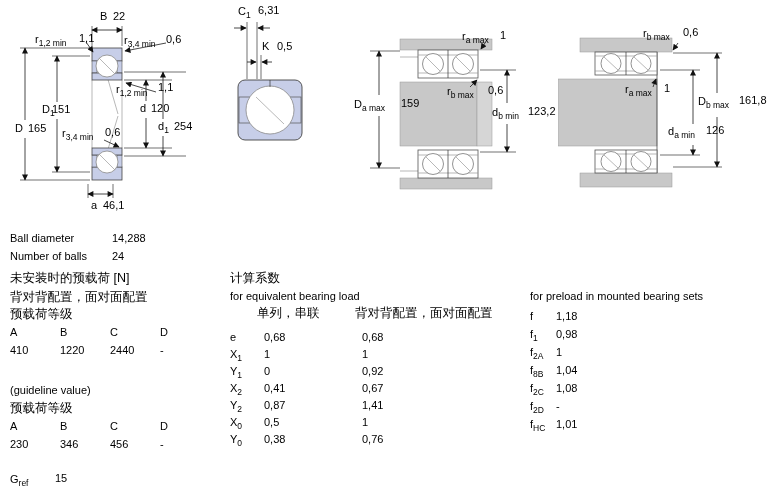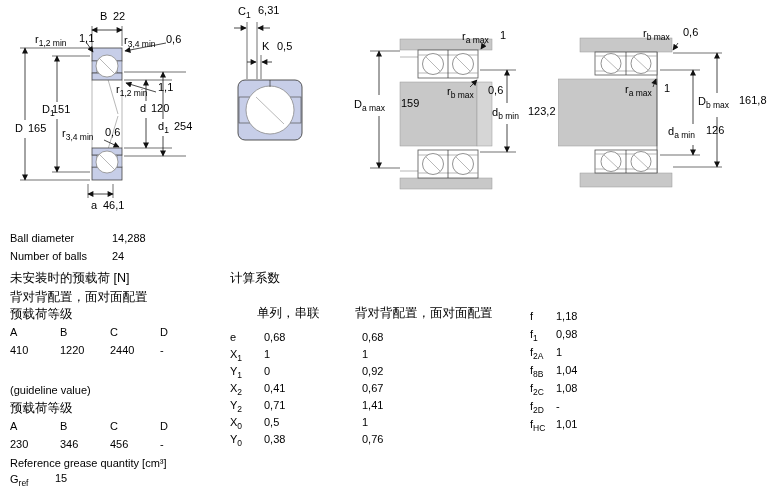--- a/index.html
+++ b/index.html
@@ -266,50 +266,51 @@
   <span class="t cjk" style="left:10px;top:402px">预载荷等级</span>
   <span class="t" style="left:10px;top:421px">A</span>
   <span class="t" style="left:60px;top:421px">B</span>
   <span class="t" style="left:110px;top:421px">C</span>
   <span class="t" style="left:160px;top:421px">D</span>
   <span class="t" style="left:10px;top:439px">230</span>
   <span class="t" style="left:60px;top:439px">346</span>
   <span class="t" style="left:110px;top:439px">456</span>
   <span class="t" style="left:160px;top:439px">-</span>
 
-  <span class="t b" style="left:10px;top:458px">Reference grease quantity [cm³]</span>
   <span class="t" style="left:10px;top:474px"><span>G</span><span class="sub">ref</span></span>
   <span class="t" style="left:55px;top:473px">15</span>
 
   <span class="t b cjk" style="left:230px;top:272px">计算系数</span>
+  <span class="t b" style="left:230px;top:291px">for equivalent bearing load</span>
   <span class="t cjk" style="left:257px;top:307px">单列，串联</span>
   <span class="t cjk" style="left:355px;top:307px">背对背配置，面对面配置</span>
 
   <span class="t" style="left:230px;top:332px"><span>e</span><span class="sub"></span></span>
   <span class="t" style="left:264px;top:332px">0,68</span>
   <span class="t" style="left:362px;top:332px">0,68</span>
   <span class="t" style="left:230px;top:349px"><span>X</span><span class="sub">1</span></span>
   <span class="t" style="left:264px;top:349px">1</span>
   <span class="t" style="left:362px;top:349px">1</span>
   <span class="t" style="left:230px;top:366px"><span>Y</span><span class="sub">1</span></span>
   <span class="t" style="left:264px;top:366px">0</span>
   <span class="t" style="left:362px;top:366px">0,92</span>
   <span class="t" style="left:230px;top:383px"><span>X</span><span class="sub">2</span></span>
   <span class="t" style="left:264px;top:383px">0,41</span>
   <span class="t" style="left:362px;top:383px">0,67</span>
   <span class="t" style="left:230px;top:400px"><span>Y</span><span class="sub">2</span></span>
-  <span class="t" style="left:264px;top:400px">0,71</span>
+  <span class="t" style="left:264px;top:400px">0,87</span>
   <span class="t" style="left:362px;top:400px">1,41</span>
   <span class="t" style="left:230px;top:417px"><span>X</span><span class="sub">0</span></span>
   <span class="t" style="left:264px;top:417px">0,5</span>
   <span class="t" style="left:362px;top:417px">1</span>
   <span class="t" style="left:230px;top:434px"><span>Y</span><span class="sub">0</span></span>
   <span class="t" style="left:264px;top:434px">0,38</span>
   <span class="t" style="left:362px;top:434px">0,76</span>
 
+  <span class="t b" style="left:530px;top:291px">for preload in mounted bearing sets</span>
   <span class="t" style="left:530px;top:311px"><span>f</span><span class="sub"></span></span>
   <span class="t" style="left:556px;top:311px">1,18</span>
   <span class="t" style="left:530px;top:329px"><span>f</span><span class="sub">1</span></span>
   <span class="t" style="left:556px;top:329px">0,98</span>
   <span class="t" style="left:530px;top:347px"><span>f</span><span class="sub">2A</span></span>
   <span class="t" style="left:556px;top:347px">1</span>
   <span class="t" style="left:530px;top:365px"><span>f</span><span class="sub">8B</span></span>
   <span class="t" style="left:556px;top:365px">1,04</span>
   <span class="t" style="left:530px;top:383px"><span>f</span><span class="sub">2C</span></span>
   <span class="t" style="left:556px;top:383px">1,08</span>

